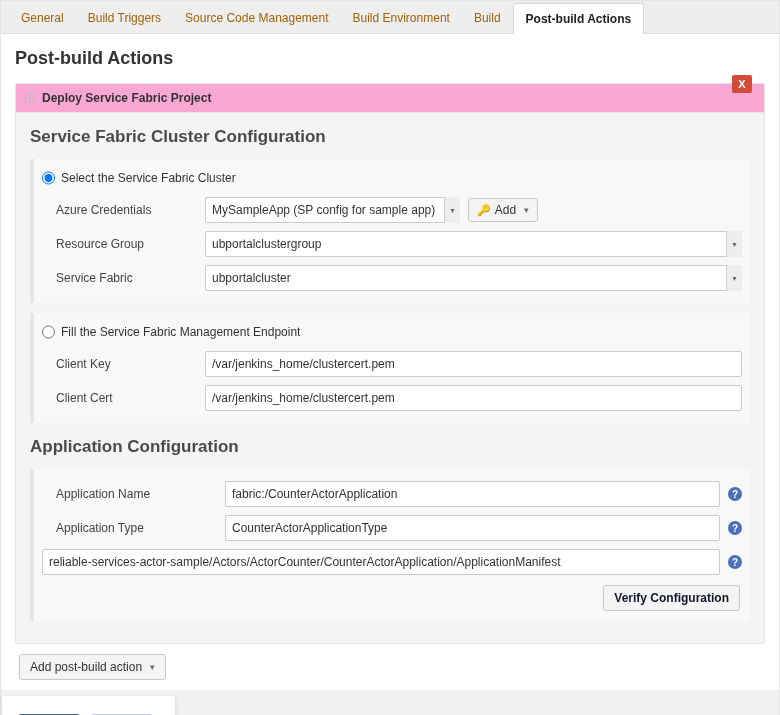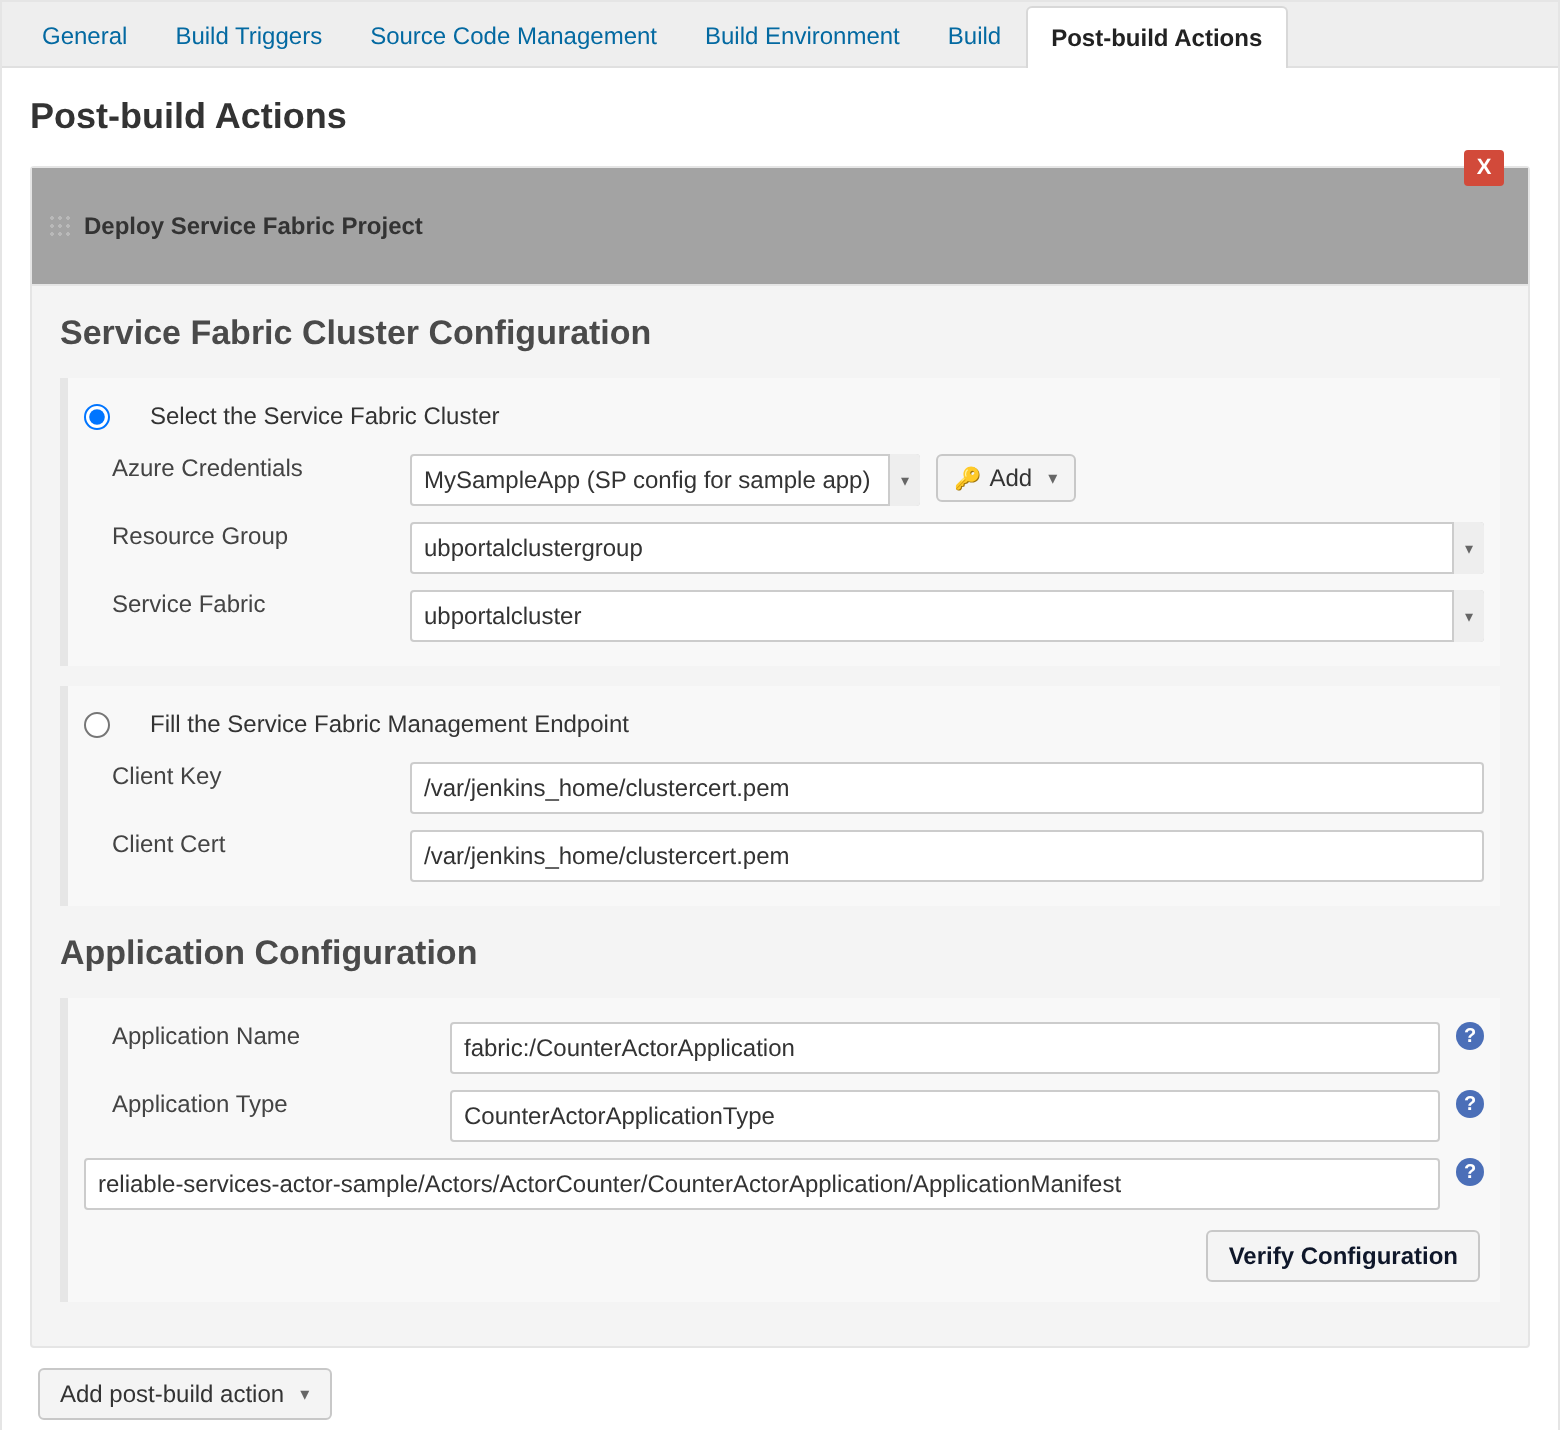--- a/index.html
+++ b/index.html
@@ -19,21 +19,21 @@
   .tabs {
     display: flex;
     align-items: flex-end;
     height: 33px;
     padding: 0 8px;
     background: #eeeeee;
     border-bottom: 1px solid #e0e0e0;
   }
   .tab {
     padding: 8px 12px 8px;
-    color: #0369a1;
+    color: #a16207;
     cursor: pointer;
     font-size: 12px;
   }
   .tab.active {
     background: #fff;
     border: 1px solid #d8d8d8;
     border-bottom: none;
     color: #222;
     font-weight: bold;
     border-radius: 3px 3px 0 0;
@@ -54,23 +54,23 @@
   .step {
     background: #f4f4f4;
     border: 1px solid #e5e5e5;
     border-radius: 2px;
     position: relative;
     padding-bottom: 12px;
   }
   .step-header {
     display: flex;
     align-items: center;
-    padding: 22px 8px;
+    padding: 7px 8px;
     border-bottom: 1px solid #e5e5e5;
-    background: #a3a3a3;
+    background: #f9a8d4;
   }
   .drag-grip {
     width: 12px; height: 12px;
     margin-right: 6px;
     background-image: radial-gradient(#bbb 1px, transparent 1px);
     background-size: 4px 4px;
     background-position: 0 0;
     opacity: 0.9;
   }
   .step-title {
@@ -101,27 +101,27 @@
     margin: 14px 0 12px 0;
   }
   .subpanel {
     background: #f8f8f8;
     border-left: 4px solid #e6e6e6;
     margin: 0 0 10px 0;
     padding: 8px 8px 8px 8px;
   }
   .radio-row {
     display: flex;
+    gap: 6px;
+    padding: 4px 0 8px 0;
+    font-size: 12px;
+  }
+  .form-row {
+    display: flex;
     align-items: center;
-    gap: 20px;
-    padding: 4px 0 8px 0;
-    font-size: 12px;
-  }
-  .form-row {
-    display: flex;
     gap: 8px;
     padding: 4px 0;
   }
   .form-label {
     width: 155px;
     padding-left: 14px;
     color: #444;
     font-size: 12px;
   }
   .form-label.narrow {

